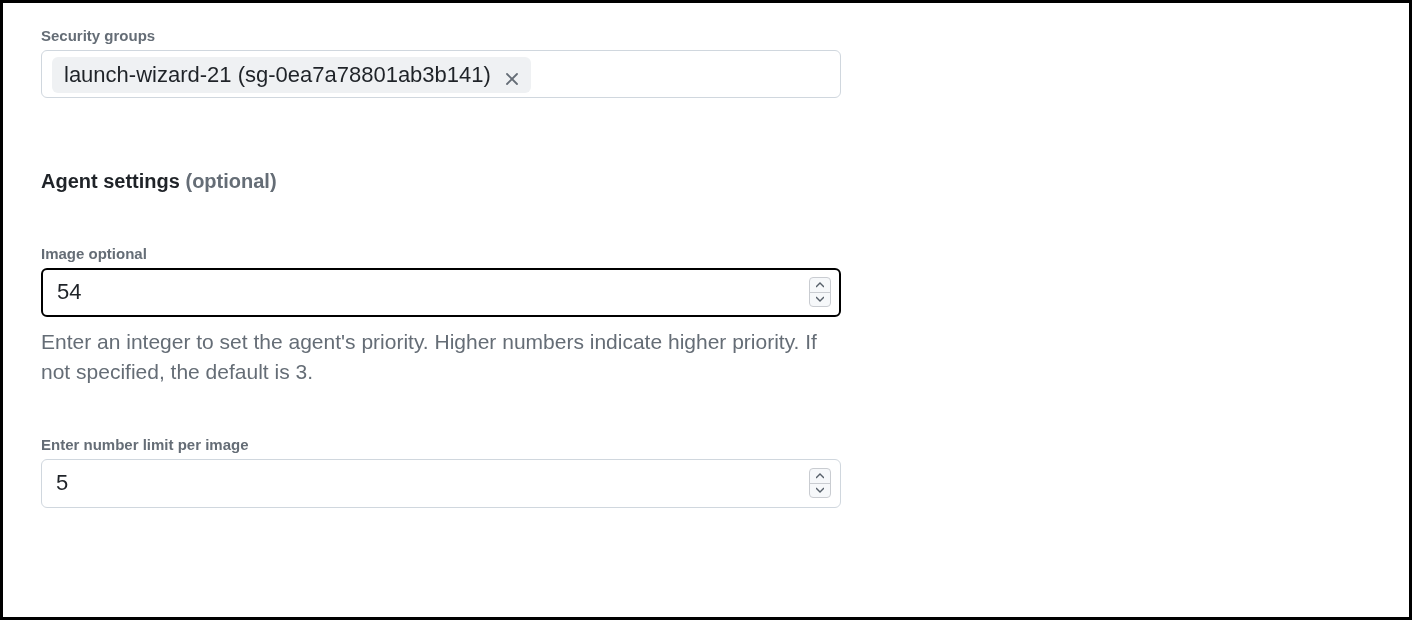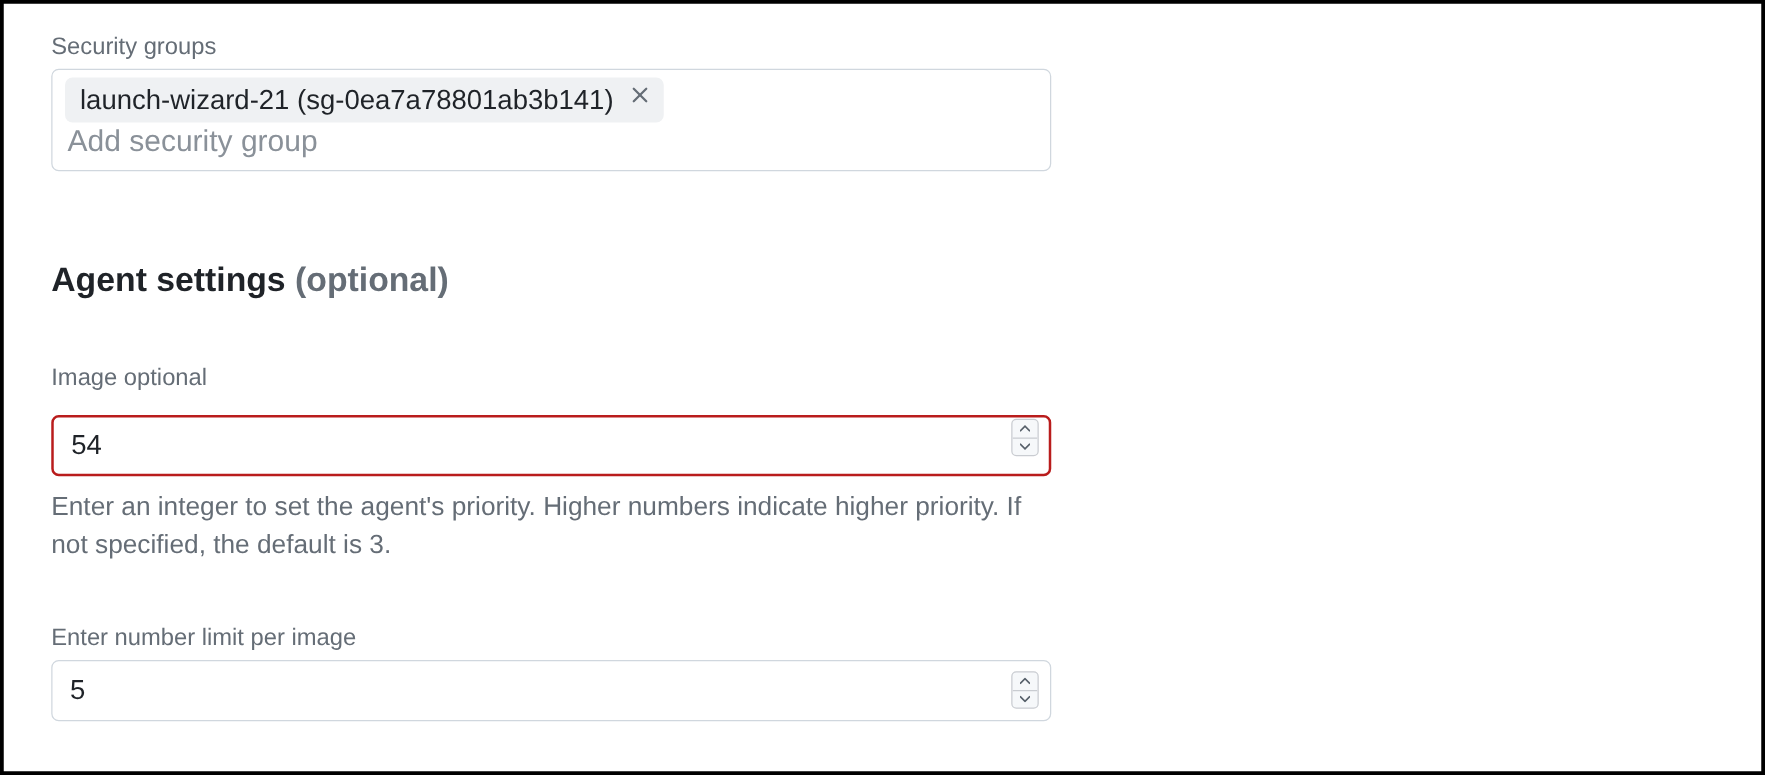--- a/index.html
+++ b/index.html
@@ -9,37 +9,37 @@
     height: 620px;
     background: #ffffff;
     font-family: -apple-system, BlinkMacSystemFont, "Segoe UI", Helvetica, Arial, sans-serif;
     border: 3px solid #000;
     padding: 24px 38px 0 38px;
     overflow: hidden;
     color: #1f2328;
   }
 
   .field-label {
-    font-size: 19px;
+    font-size: 15px;
     color: #656d76;
     margin-bottom: 6px;
-    font-weight: 400;
+    font-weight: 700;
   }
 
   
   .sg-box {
     width: 800px;
     border: 1px solid #d0d7de;
     border-radius: 6px;
     padding: 6px 10px 4px 10px;
     background: #fff;
   }
   .sg-chip {
     display: inline-flex;
-    align-items: flex-start;
+    align-items: flex-end;
     background: #eff1f3;
     border-radius: 6px;
     padding: 3px 8px 3px 12px;
     font-size: 22px;
     color: #1f2328;
     line-height: 1.35;
   }
   .sg-chip-close {
     display: inline-flex;
     align-items: center;
@@ -53,21 +53,21 @@
   .sg-chip-close svg { width: 16px; height: 16px; }
   .sg-placeholder {
     font-size: 24px;
     color: #8a9199;
     padding: 2px 0 4px 2px;
   }
 
   
   .section-heading {
     margin-top: 72px;
-    font-size: 27px;
+    font-size: 20px;
     font-weight: 700;
     color: #1f2328;
   }
   .section-heading .optional {
     color: #656d76;
     font-weight: 700;
   }
 
   .field-block { margin-top: 52px; }
   .field-block.tight { margin-top: 48px; }
@@ -82,22 +82,21 @@
     height: 49px;
     border: 1px solid #d0d7de;
     border-radius: 6px;
     font-size: 22px;
     padding: 0 46px 0 14px;
     color: #1f2328;
     background: #fff;
     outline: none;
   }
   .num-input.focused {
-    border: 2px solid #b91c1c;
-    margin-top: 12px;
+    border: 2px solid #000000;
   }
   .stepper {
     position: absolute;
     right: 10px;
     top: 50%;
     transform: translateY(-50%);
     width: 22px;
     height: 30px;
     border: 1px solid #c9ccd1;
     border-radius: 4px;
@@ -136,21 +135,20 @@
 <div class="sg-box">
   <span class="sg-chip">
     <span>launch-wizard-21 (sg-0ea7a78801ab3b141)</span>
     <span class="sg-chip-close">
       <svg viewBox="0 0 16 16" fill="none" stroke="currentColor" stroke-width="1.8" stroke-linecap="round">
         <line x1="3" y1="3" x2="13" y2="13"></line>
         <line x1="13" y1="3" x2="3" y2="13"></line>
       </svg>
     </span>
   </span>
-  <div class="sg-placeholder">Add security group</div>
 </div>
 
 <div class="section-heading">
   <span>Agent settings</span>
   <span class="optional">(optional)</span>
 </div>
 
 <div class="field-block">
   <div class="field-label">Image optional</div>
   <div class="num-wrap">

